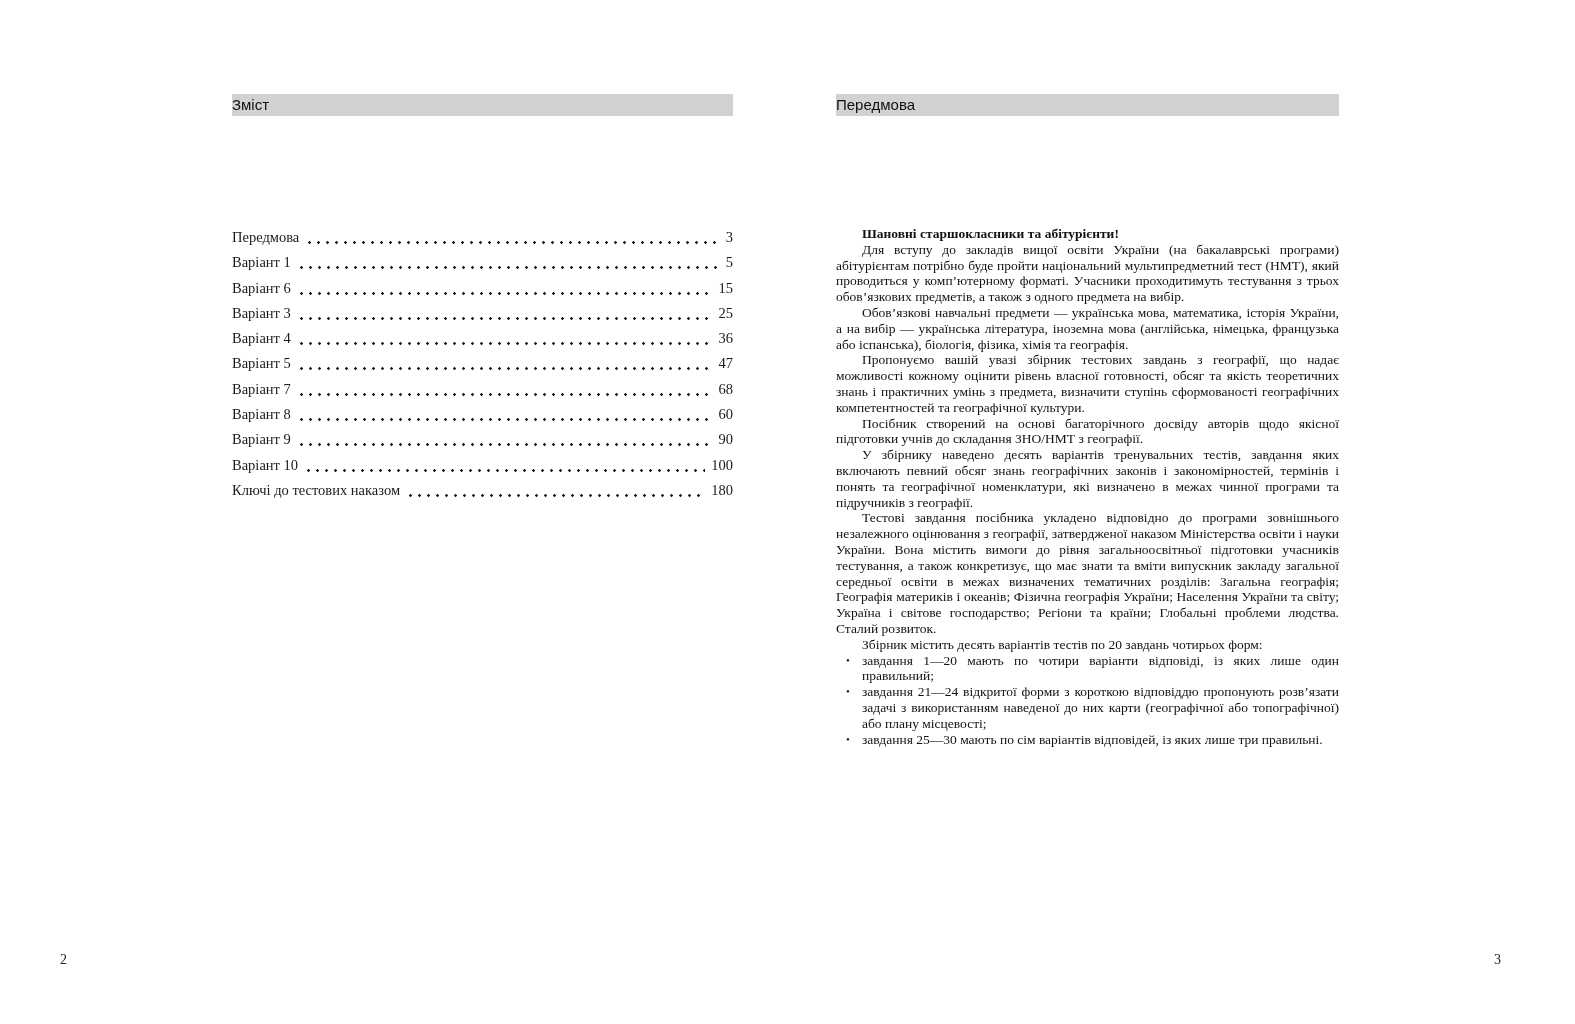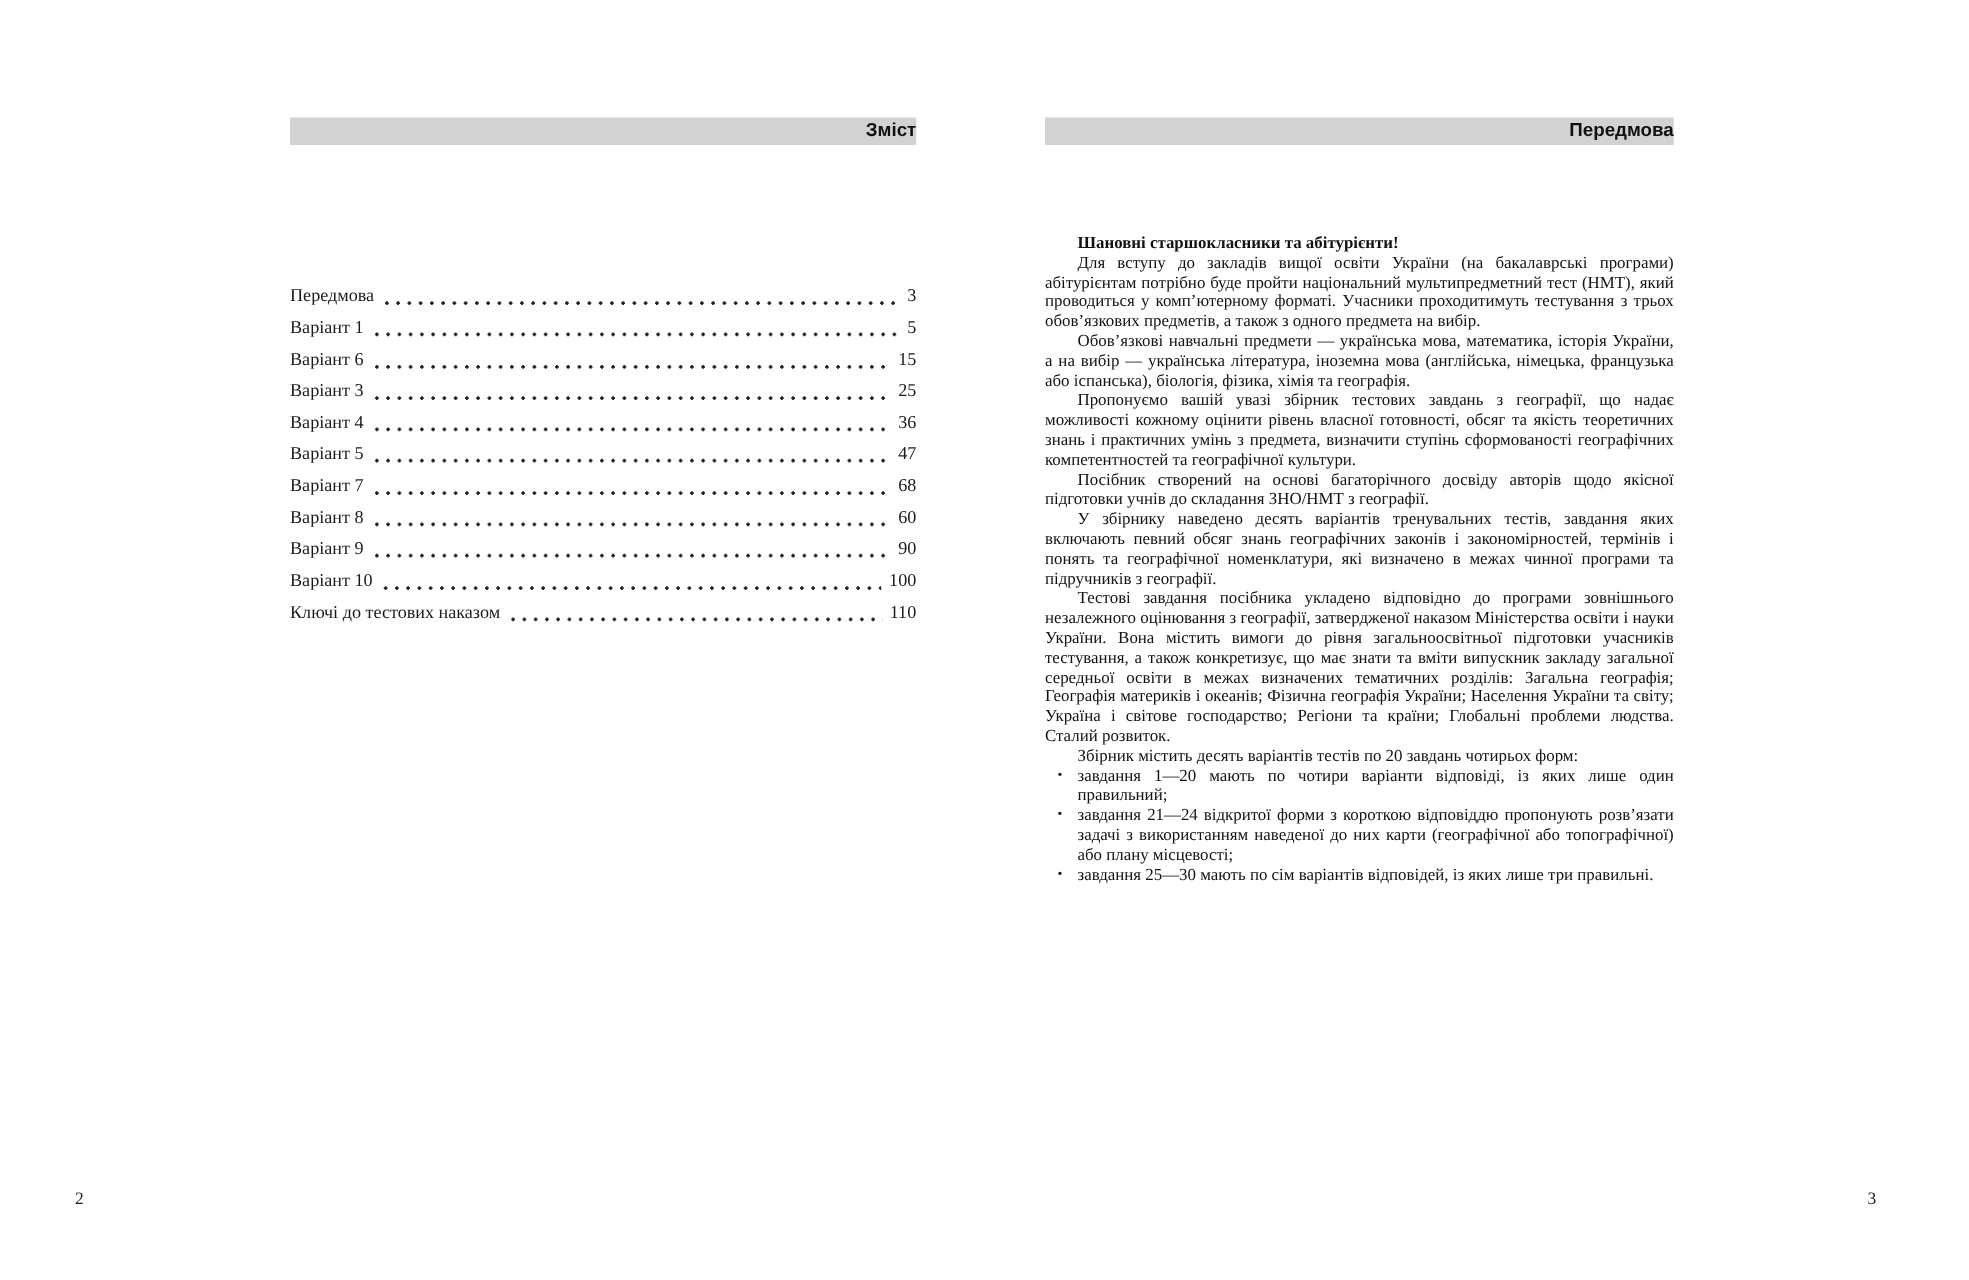--- a/index.html
+++ b/index.html
@@ -14,23 +14,23 @@
     overflow: hidden;
   }
   .page { position: absolute; top: 94px; }
   .page.left  { left: 232px; width: 501px; }
   .page.right { left: 836px; width: 503px; }
 
   .page-header {
     background: #d2d2d2;
     height: 22px;
     line-height: 22px;
-    text-align: right;
+    text-align: left;
     font-family: "Liberation Sans", sans-serif;
-    font-weight: bold;
+    font-weight: normal;
     font-size: 15px;
     color: #111;
   }
 
   
   .toc {
     margin-top: 112px;
     font-size: 14.5px;
     line-height: 18px;
     color: #1a1a1a;
@@ -39,21 +39,21 @@
   .toc-label { white-space: nowrap; }
   .toc-leader {
     flex: 1 1 auto;
     margin: 0 6px;
     background: radial-gradient(circle, #1a1a1a 1.15px, transparent 1.5px) 0 13px / 9px 3px repeat-x;
   }
   .toc-page { white-space: nowrap; }
 
   
   .preface {
-    margin-top: 70px;
+    margin-top: 110px;
     font-size: 13.5px;
     line-height: 15.8px;
     text-align: justify;
     color: #121212;
   }
   .preface p { text-indent: 26px; }
   .salutation { font-weight: bold; }
   .bullets { list-style: none; }
   .bullet-item { display: flex; }
   .bullet-marker {
@@ -130,21 +130,21 @@
         <span class="toc-page">90</span>
       </div>
       <div class="toc-row">
         <span class="toc-label">Варіант 10</span>
         <span class="toc-leader"></span>
         <span class="toc-page">100</span>
       </div>
       <div class="toc-row">
         <span class="toc-label">Ключі до тестових наказом</span>
         <span class="toc-leader"></span>
-        <span class="toc-page">110</span>
+        <span class="toc-page">180</span>
       </div>
     </div>
   </section>
 
   <section class="page right">
     <header class="page-header">
       <span>Передмова</span>
     </header>
 
     <div class="preface">

